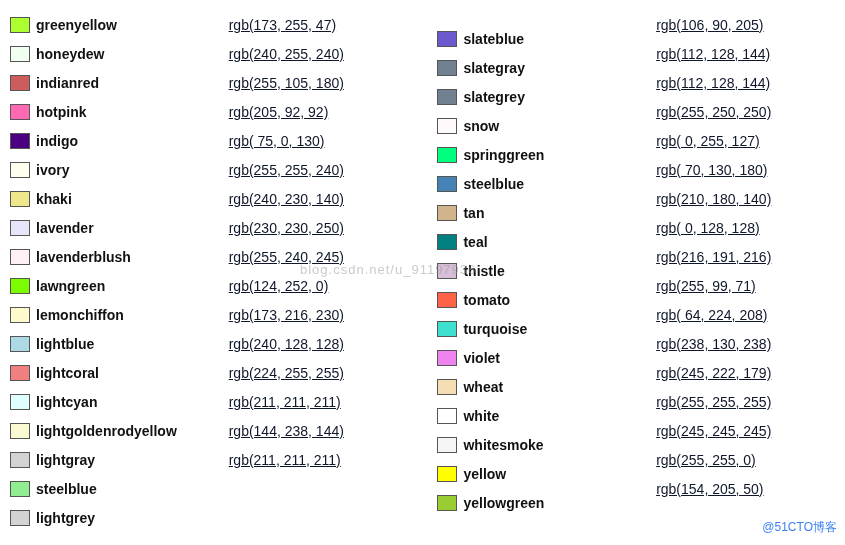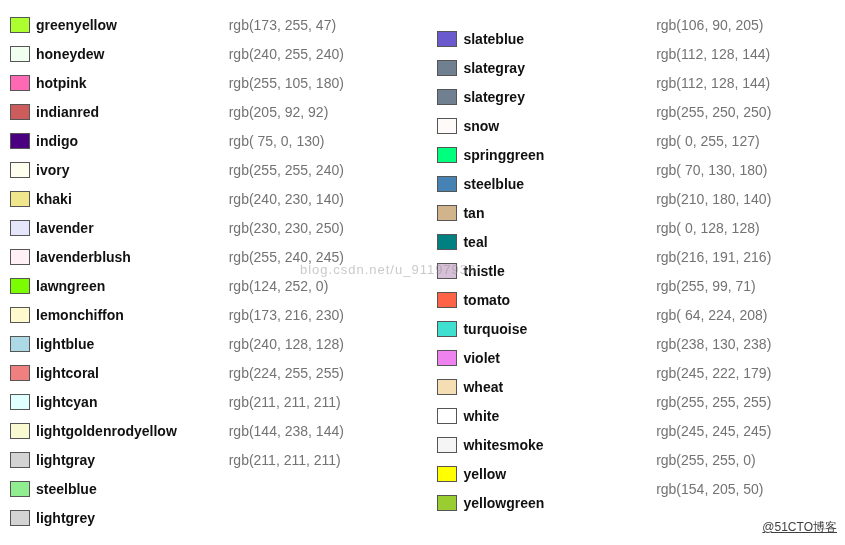--- a/index.html
+++ b/index.html
@@ -31,66 +31,66 @@
     border: 1px solid #555;
     margin-right: 6px;
     flex-shrink: 0;
   }
   .name {
     font-weight: bold;
     color: #111;
     white-space: nowrap;
   }
   .rgb {
-    color: #737373;
+    color: #0f172a;
     white-space: nowrap;
+    text-decoration: underline;
   }
   .col-left-names { width: 210px; }
   .col-left-rgb   { width: 200px; }
   .col-right-names{ width: 210px; justify-content: center; }
   .col-right-rgb  { width: 180px; }
   .watermark-center {
     position: absolute;
     top: 262px;
     left: 300px;
     color: rgba(150,150,150,0.5);
     font-size: 13px;
     pointer-events: none;
     letter-spacing: 1px;
   }
   .watermark-corner {
     position: absolute;
     bottom: 6px;
     right: 8px;
-    color: #404040;
+    color: #3b82f6;
     font-size: 12px;
     pointer-events: none;
-    text-decoration: underline;
   }
 </style>
 </head>
 <body>
 
 <div class="container">
   <div class="col col-left-names" id="col-left-names">
       <div class="row">
         <div class="swatch" style="background: rgb(173, 255, 47);"></div>
         <span class="name">greenyellow</span>
       </div>
       <div class="row">
         <div class="swatch" style="background: rgb(240, 255, 240);"></div>
         <span class="name">honeydew</span>
       </div>
       <div class="row">
+        <div class="swatch" style="background: rgb(205, 92, 92);"></div>
+        <span class="name">indianred</span>
+      </div>
+      <div class="row">
         <div class="swatch" style="background: rgb(255, 105, 180);"></div>
         <span class="name">hotpink</span>
-      </div>
-      <div class="row">
-        <div class="swatch" style="background: rgb(205, 92, 92);"></div>
-        <span class="name">indianred</span>
       </div>
       <div class="row">
         <div class="swatch" style="background: rgb(75, 0, 130);"></div>
         <span class="name">indigo</span>
       </div>
       <div class="row">
         <div class="swatch" style="background: rgb(255, 255, 240);"></div>
         <span class="name">ivory</span>
       </div>
       <div class="row">

